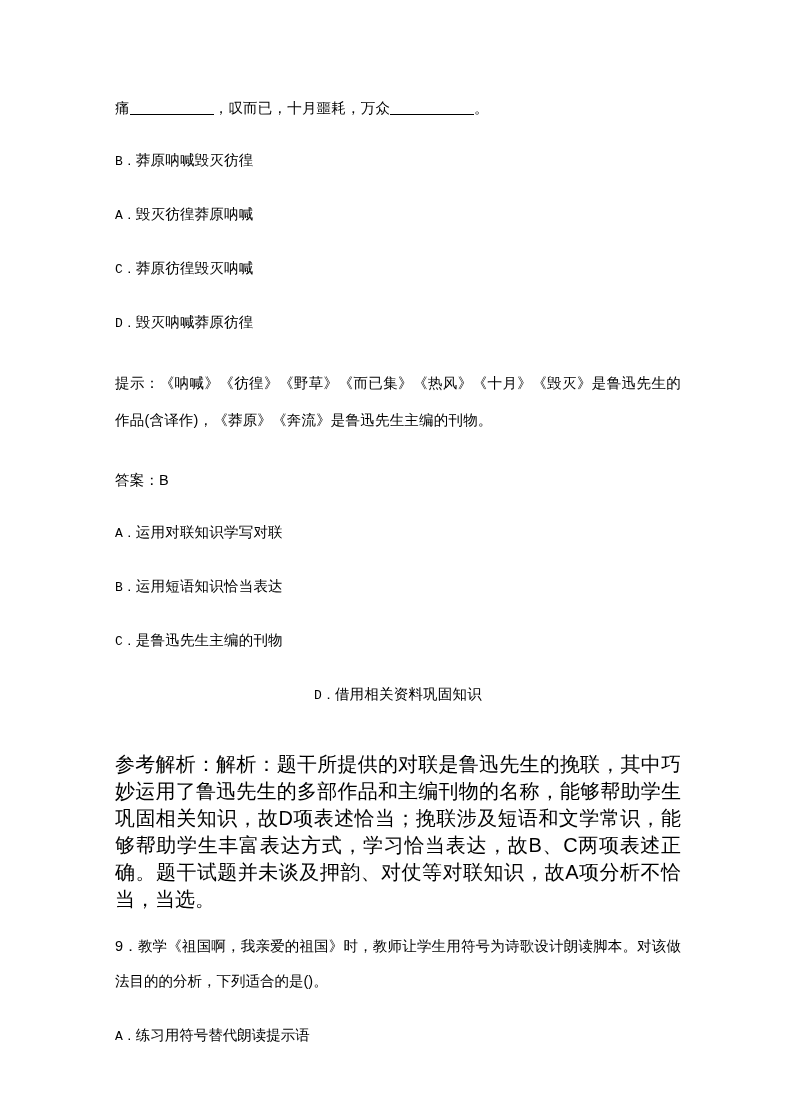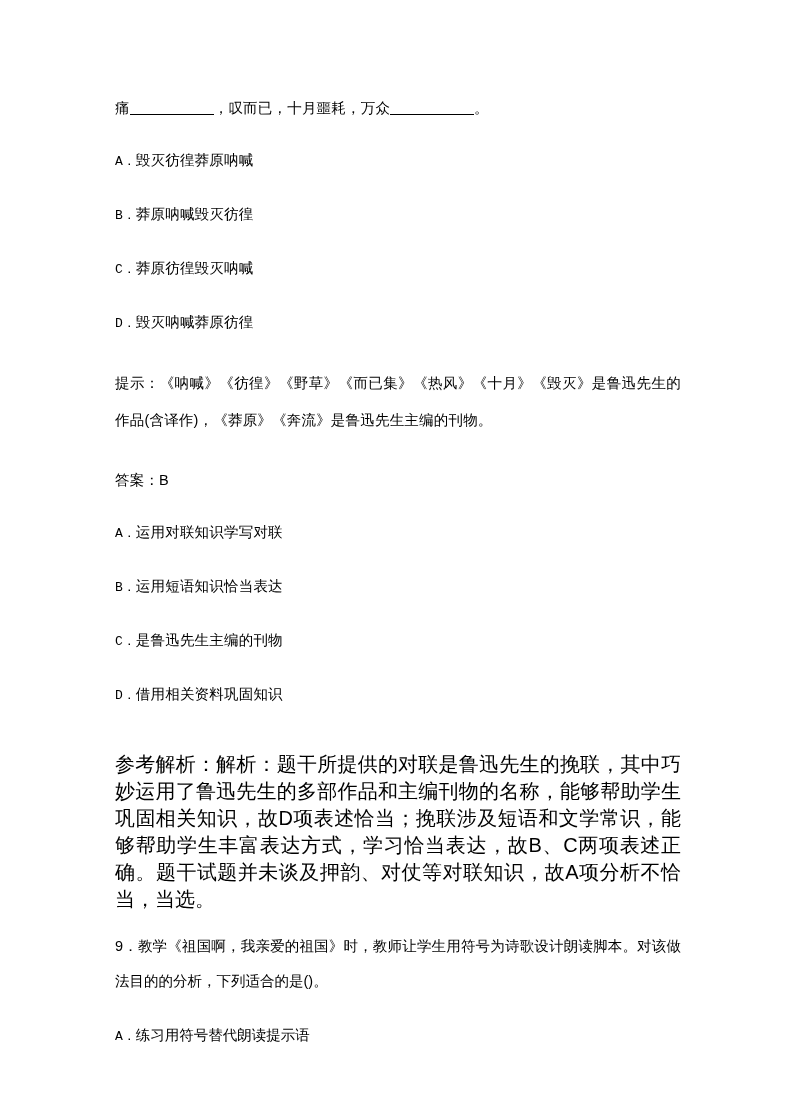--- a/index.html
+++ b/index.html
@@ -102,40 +102,40 @@
   }
 </style>
 </head>
 <body>
 
 <div class="page">
   <div class="content">
 
     <p class="line stem"><span>痛</span><span class="blank"></span><span>，叹而已，十月噩耗，万众</span><span class="blank"></span><span>。</span></p>
 
+    <p class="option"><span class="opt-label">B．</span><span>莽原呐喊毁灭彷徨</span></p>
+
     <p class="option"><span class="opt-label">A．</span><span>毁灭彷徨莽原呐喊</span></p>
-
-    <p class="option"><span class="opt-label">B．</span><span>莽原呐喊毁灭彷徨</span></p>
 
     <p class="option"><span class="opt-label">C．</span><span>莽原彷徨毁灭呐喊</span></p>
 
     <p class="option"><span class="opt-label">D．</span><span>毁灭呐喊莽原彷徨</span></p>
 
     <p class="line hint">提示：《呐喊》《彷徨》《野草》《而已集》《热风》《十月》《毁灭》是鲁迅先生的作品(含译作)，《莽原》《奔流》是鲁迅先生主编的刊物。</p>
 
     <p class="line answer-plain">答案：B</p>
 
 
     <p class="option"><span class="opt-label">A．</span><span>运用对联知识学写对联</span></p>
 
     <p class="option"><span class="opt-label">B．</span><span>运用短语知识恰当表达</span></p>
 
     <p class="option"><span class="opt-label">C．</span><span>是鲁迅先生主编的刊物</span></p>
 
-    <p class="option" style="margin-bottom:44px;"><span class="opt-label">D．</span><span>借用相关资料巩固知识</span></p>
+    <p class="option" style="margin-bottom:44px;text-align:center;"><span class="opt-label">D．</span><span>借用相关资料巩固知识</span></p>
 
 
     <p class="explain">参考解析：解析：题干所提供的对联是鲁迅先生的挽联，其中巧妙运用了鲁迅先生的多部作品和主编刊物的名称，能够帮助学生巩固相关知识，故D项表述恰当；挽联涉及短语和文学常识，能够帮助学生丰富表达方式，学习恰当表达，故B、C两项表述正确。题干试题并未谈及押韵、对仗等对联知识，故A项分析不恰当，当选。</p>
 
     <p class="q9">9．教学《祖国啊，我亲爱的祖国》时，教师让学生用符号为诗歌设计朗读脚本。对该做法目的的分析，下列适合的是()。</p>
 
     <p class="q9-opt"><span class="opt-label">A．</span><span>练习用符号替代朗读提示语</span></p>
 
   </div>
 </div>

